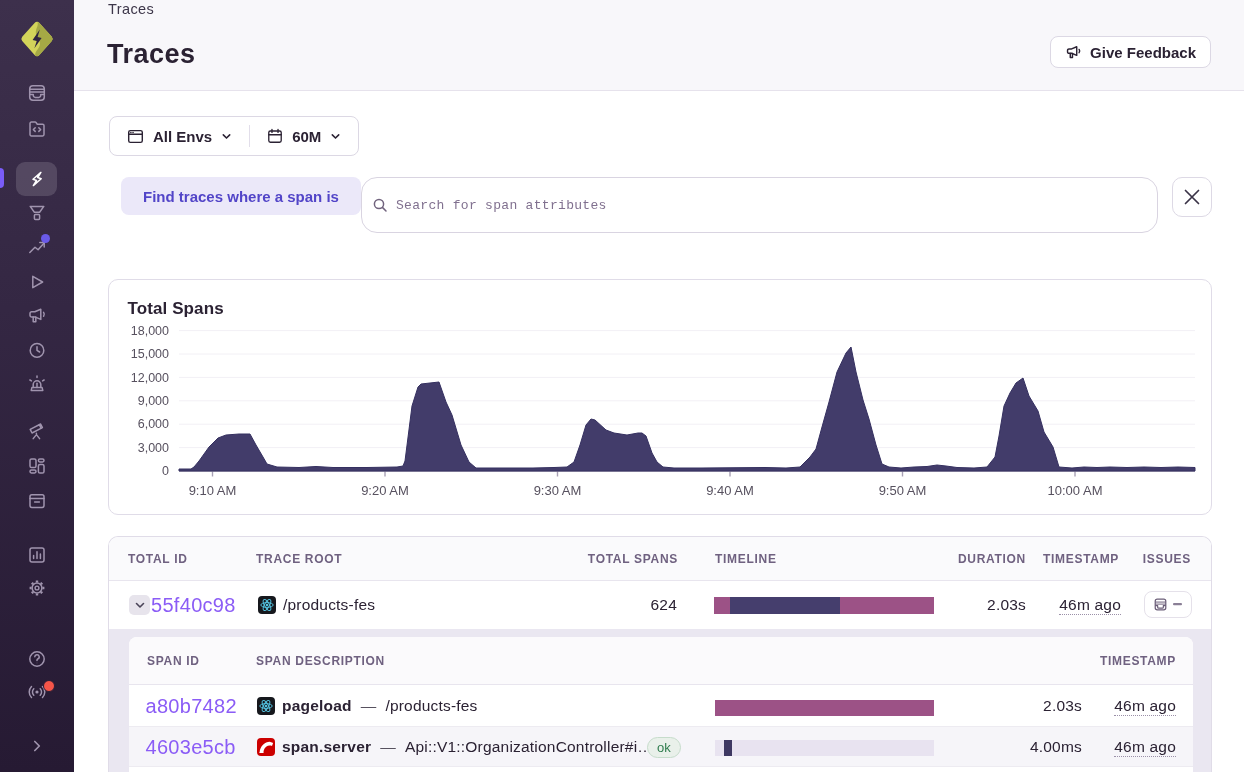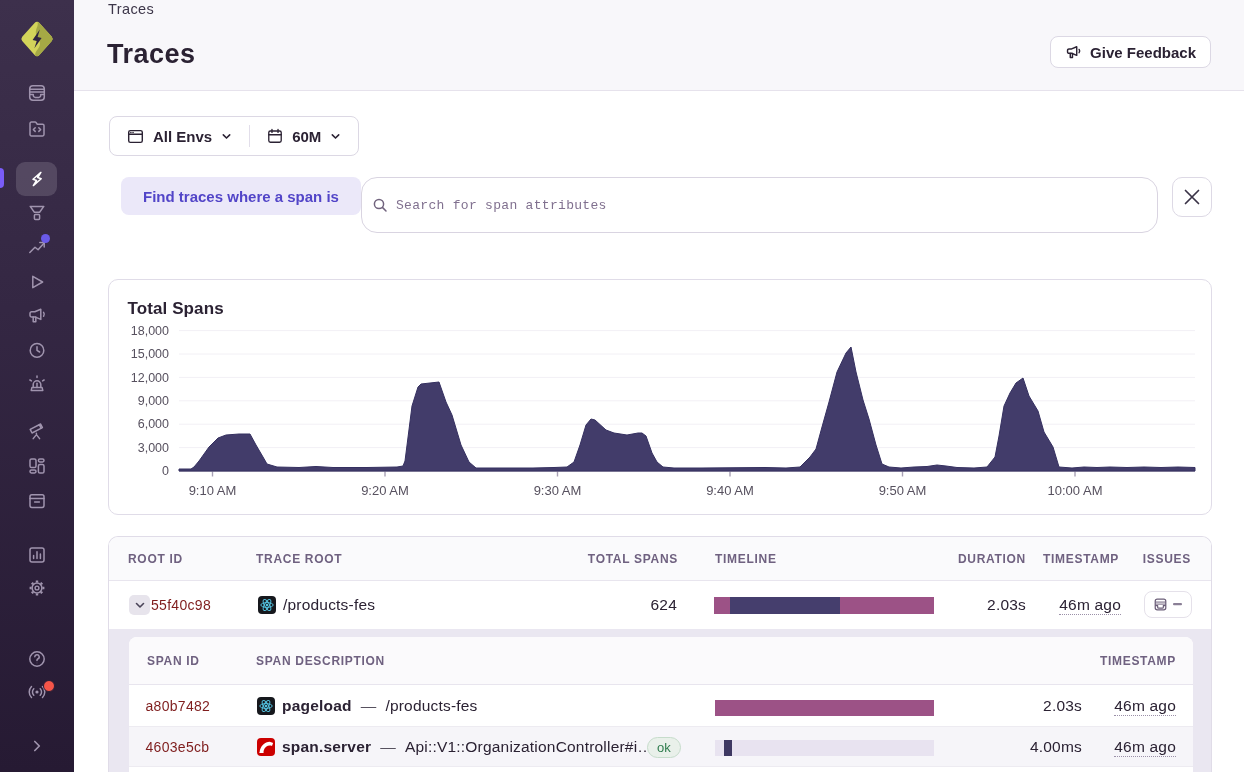--- a/index.html
+++ b/index.html
@@ -39,21 +39,21 @@
 .chartpanel { position:absolute; left:34px; top:279px; width:1104px; height:236px;
   background:#fff; border:1px solid #e0dce8; border-radius:10px; }
 .charttitle { position:absolute; left:18.5px; top:19px; font-size:17px; font-weight:bold; color:#2b2233; letter-spacing:0.1px; }
 .tablepanel { position:absolute; left:34px; top:536px; width:1104px; height:236px;
   background:#fff; border:1px solid #e0dce8; border-radius:10px 10px 0 0; border-bottom:none; overflow:hidden; }
 .thead { position:absolute; left:0; top:0; width:100%; height:44px; background:#fafafc; border-bottom:1px solid #e8e5ee; }
 .th { position:absolute; top:0; height:44px; display:flex; align-items:center; font-size:12px; font-weight:bold;
   color:#6f6180; letter-spacing:0.7px; }
 .trow1 { position:absolute; left:0; top:44px; width:100%; height:48px; background:#fff; }
 .cell { position:absolute; display:flex; align-items:center; font-size:15.5px; letter-spacing:0.2px; color:#2b2233; }
-.link { color:#7f1d1d; font-size:14px; letter-spacing:0.3px; }
+.link { color:#8b5cf6; font-size:20px; letter-spacing:0.3px; }
 .nest { position:absolute; left:0; top:92px; width:100%; height:144px; background:#eae7f1; padding:8px 20px 0 20px; }
 .nestpanel { position:relative; width:1064px; height:136px; background:#fff; border-radius:8px 8px 0 0; }
 .nh { position:absolute; top:0; height:48px; display:flex; align-items:center; font-size:12px; font-weight:bold;
   color:#6f6180; letter-spacing:0.7px; background:transparent; }
 .nhead { position:absolute; left:0; top:0; width:100%; height:48px; background:#fbfafc; border-bottom:1px solid #e8e5ee; border-radius:8px 8px 0 0; }
 .nrow1 { position:absolute; left:0; top:48px; width:100%; height:42px; background:#fff; border-bottom:1px solid #edebf1; }
 .nrow2 { position:absolute; left:0; top:90px; width:100%; height:40px; background:#f6f5f9; border-bottom:1px solid #edebf1; }
 .nrow3 { position:absolute; left:0; top:130px; width:100%; height:6px; background:#fff; }
 .bold { font-weight:bold; }
 .ts { border-bottom:1px dotted #9b90a8; }
@@ -281,21 +281,21 @@
         <text x="276" y="215">9:20 AM</text>
         <text x="448.5" y="215">9:30 AM</text>
         <text x="621" y="215">9:40 AM</text>
         <text x="793.5" y="215">9:50 AM</text>
         <text x="966" y="215">10:00 AM</text>
       </g>
     </svg>
   </div>
   <div class="tablepanel">
     <div class="thead">
-      <div class="th" style="left:19px;">ROOT ID</div>
+      <div class="th" style="left:19px;">TOTAL ID</div>
       <div class="th" style="left:147px;">TRACE ROOT</div>
       <div class="th" style="right:533px;">TOTAL SPANS</div>
       <div class="th" style="left:606px;">TIMELINE</div>
       <div class="th" style="right:185px;">DURATION</div>
       <div class="th" style="left:934px;">TIMESTAMP</div>
       <div class="th" style="right:20px;">ISSUES</div>
     </div>
     <div class="trow1">
       <div class="cell" style="left:20px; top:14px; width:21px; height:20px; background:#e7e4ec; border-radius:5px; justify-content:center;">
         <svg width="12" height="12" viewBox="0 0 12 12" fill="none" stroke="#4a4458" stroke-width="1.6" stroke-linecap="round" stroke-linejoin="round">

